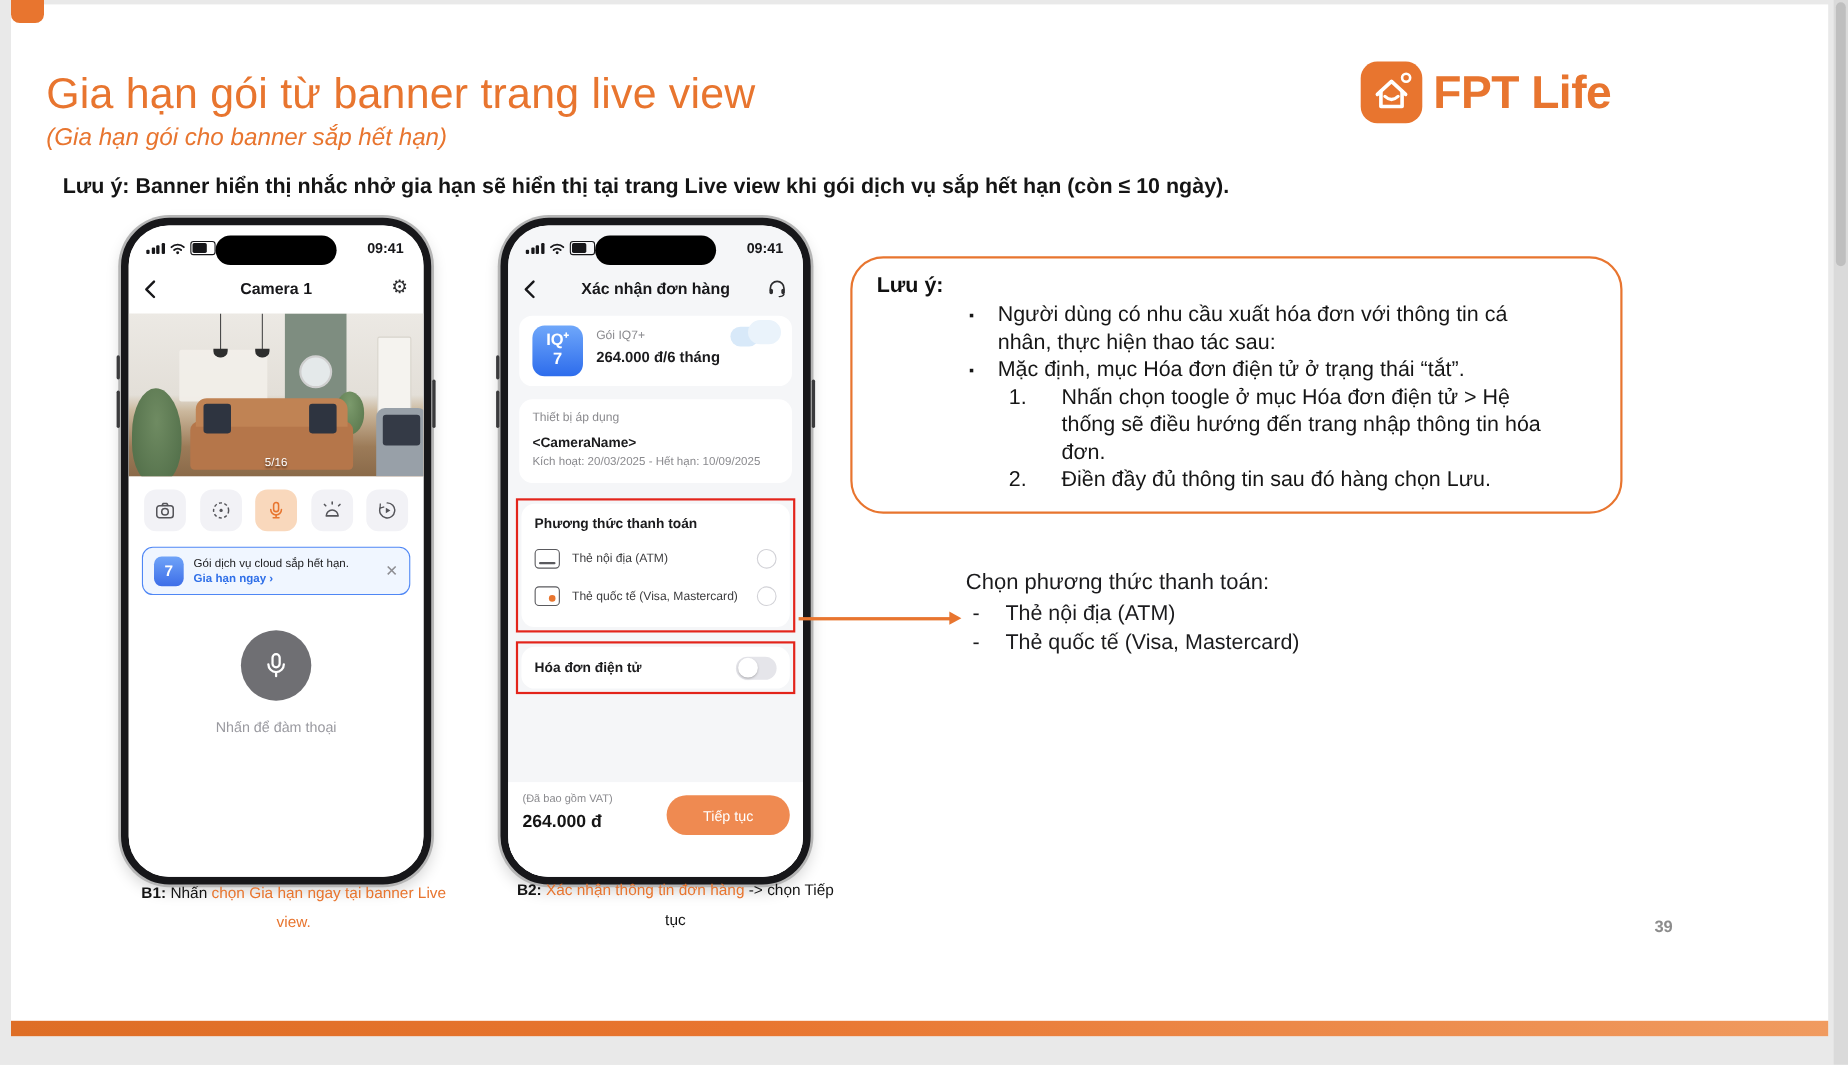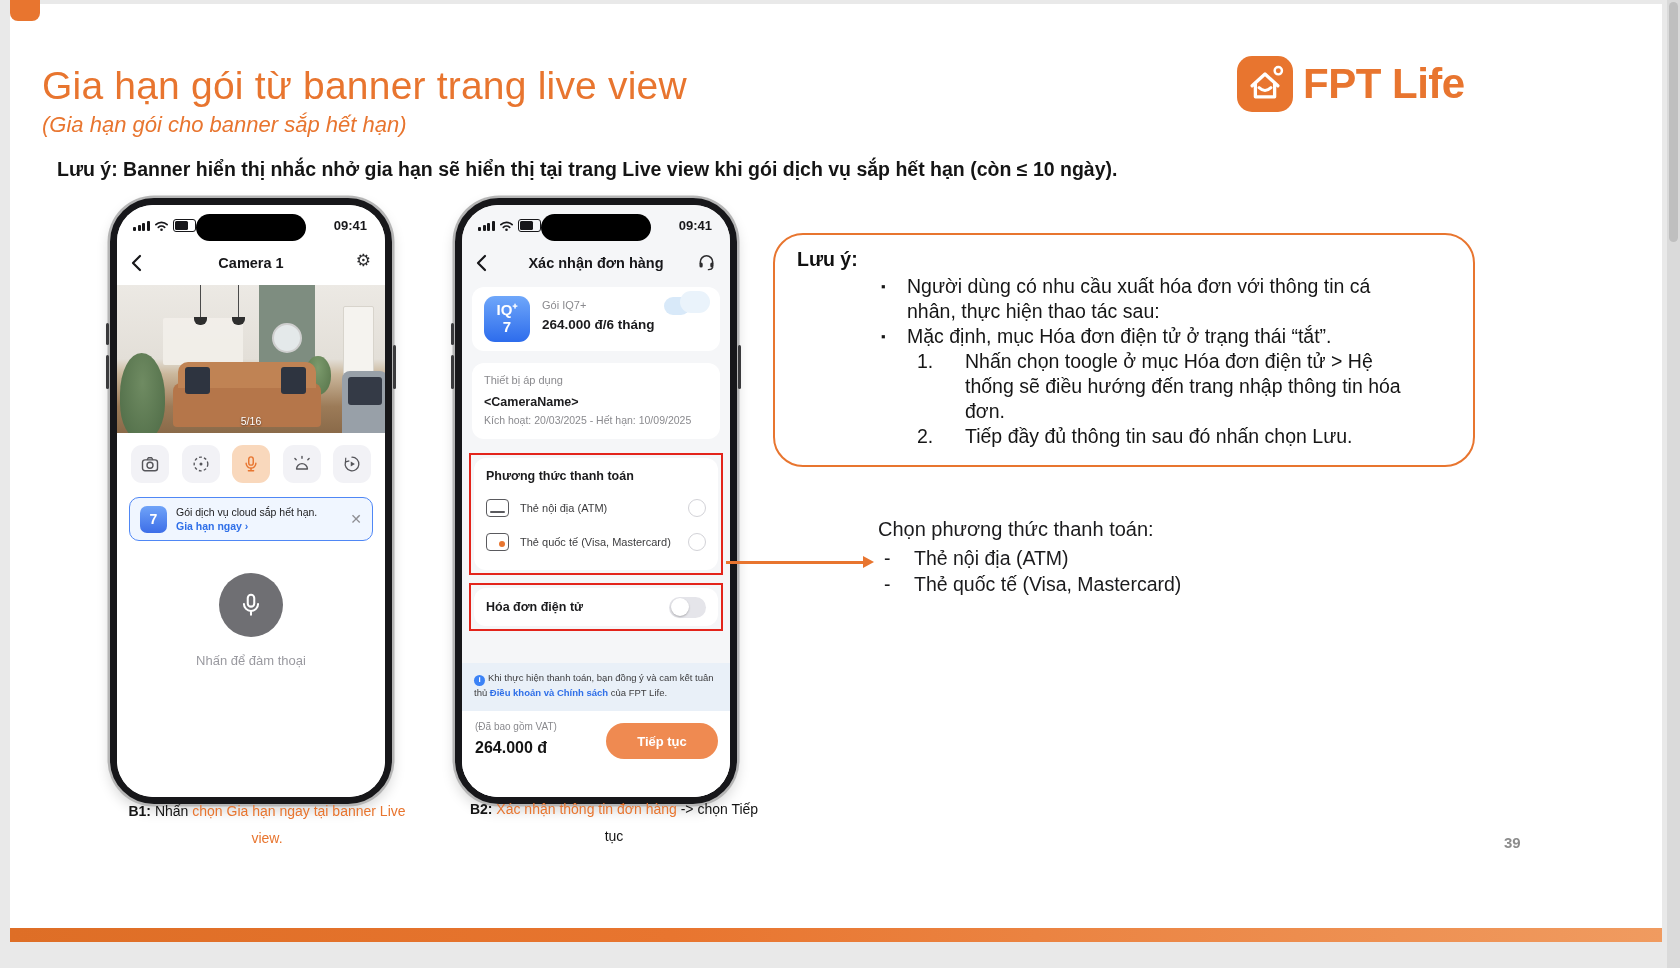--- a/index.html
+++ b/index.html
@@ -96,21 +96,21 @@
   .inv-card{position:absolute;inset:3px;background:#fff;border-radius:12px;display:flex;align-items:center;padding:0 12px;box-sizing:border-box;}
   .inv-label{font-size:12.5px;font-weight:bold;color:#1b1b1d;flex:1;}
   .toggle{width:37px;height:21px;border-radius:11px;background:#E5E5EA;position:relative;flex:0 0 auto;}
   .toggle::after{content:"";position:absolute;left:1.5px;top:1.5px;width:18px;height:18px;border-radius:50%;background:#fff;box-shadow:0 1px 2px rgba(0,0,0,.25);}
   .terms{position:absolute;left:0;right:0;top:458px;height:48px;background:#E9F0F8;padding:8px 12px 0 12px;box-sizing:border-box;font-size:9.5px;line-height:1.5;color:#3c3c3e;}
   .info-ic{display:inline-flex;width:11px;height:11px;border-radius:50%;background:#3B82F6;color:#fff;font-size:8px;align-items:center;justify-content:center;font-weight:bold;margin-right:3px;vertical-align:-1px;font-style:normal;}
   .terms b{color:#2F6FE8;}
   .p2-footer{position:absolute;left:0;right:0;top:506px;bottom:0;background:#fff;}
   .vat{position:absolute;left:13px;top:10px;font-size:10px;color:#8a8a8e;}
   .total{position:absolute;left:13px;top:28px;font-size:16px;font-weight:bold;color:#141414;}
-  .cta{position:absolute;right:12px;top:12px;width:112px;height:36px;border-radius:18px;background:#EF8A51;color:#fff;font-size:13px;font-weight:bold;display:flex;align-items:center;justify-content:center;}
+  .cta{position:absolute;right:12px;top:12px;width:112px;height:36px;border-radius:18px;background:#EF8A51;color:#fff;font-size:13px;font-weight:normal;display:flex;align-items:center;justify-content:center;}
 
   
   .note-box{position:absolute;left:763px;top:229px;width:702px;height:234px;border:2.5px solid #E8752F;border-radius:30px;box-sizing:border-box;padding:13px 20px 0 22px;}
   .nb-title{font-size:19.5px;font-weight:bold;color:#111;}
   .nb-bullets{margin:3px 0 0 0;padding:0 0 0 110px;list-style:none;}
   .nb-bullets li{position:relative;font-size:19.5px;color:#161616;line-height:25px;max-width:505px;}
   .nb-bullets li::before{content:"▪";position:absolute;left:-26px;top:0;font-size:13px;color:#161616;}
   .nb-steps{margin:0;padding:0 0 0 168px;list-style:none;counter-reset:st;}
   .nb-steps li{position:relative;font-size:19.5px;color:#161616;line-height:25px;max-width:440px;counter-increment:st;}
   .nb-steps li::before{content:counter(st) ".";position:absolute;left:-48px;top:0;}
@@ -337,39 +337,38 @@
           </div>
         </div>
 
         <div class="redbox redbox2">
           <div class="inv-card">
             <span class="inv-label">Hóa đơn điện tử</span>
             <span class="toggle"></span>
           </div>
         </div>
 
-        <div class="terms"><i class="info-ic">i</i><span>Khi thực hiện thanh toán, bạn đồng ý và cam kết tuân thủ </span><b>Điều khoản và Chính sách</b><span> của FPT Life.</span></div>
 
         <div class="p2-footer">
           <div class="vat">(Đã bao gồm VAT)</div>
           <div class="total">264.000 đ</div>
           <div class="cta">Tiếp tục</div>
         </div>
       </div>
     </div>
 
     <div class="note-box">
       <div class="nb-title">Lưu ý:</div>
       <ul class="nb-bullets">
         <li>Người dùng có nhu cầu xuất hóa đơn với thông tin cá nhân, thực hiện thao tác sau:</li>
         <li>Mặc định,  mục Hóa đơn điện tử ở trạng thái “tắt”.</li>
       </ul>
       <ol class="nb-steps">
         <li>Nhấn chọn toogle ở mục Hóa đơn điện tử &gt; Hệ thống sẽ điều hướng đến trang nhập thông tin hóa đơn.</li>
-        <li>Tiếp đầy đủ thông tin sau đó nhấn chọn Lưu.</li>
+        <li>Điền đầy đủ thông tin sau đó hàng chọn Lưu.</li>
       </ol>
     </div>
 
     <div class="arrow"></div>
     <div class="annot">
       <div class="annot-title">Chọn phương thức thanh toán:</div>
       <ul>
         <li>Thẻ nội địa (ATM)</li>
         <li>Thẻ quốc tế (Visa, Mastercard)</li>
       </ul>

